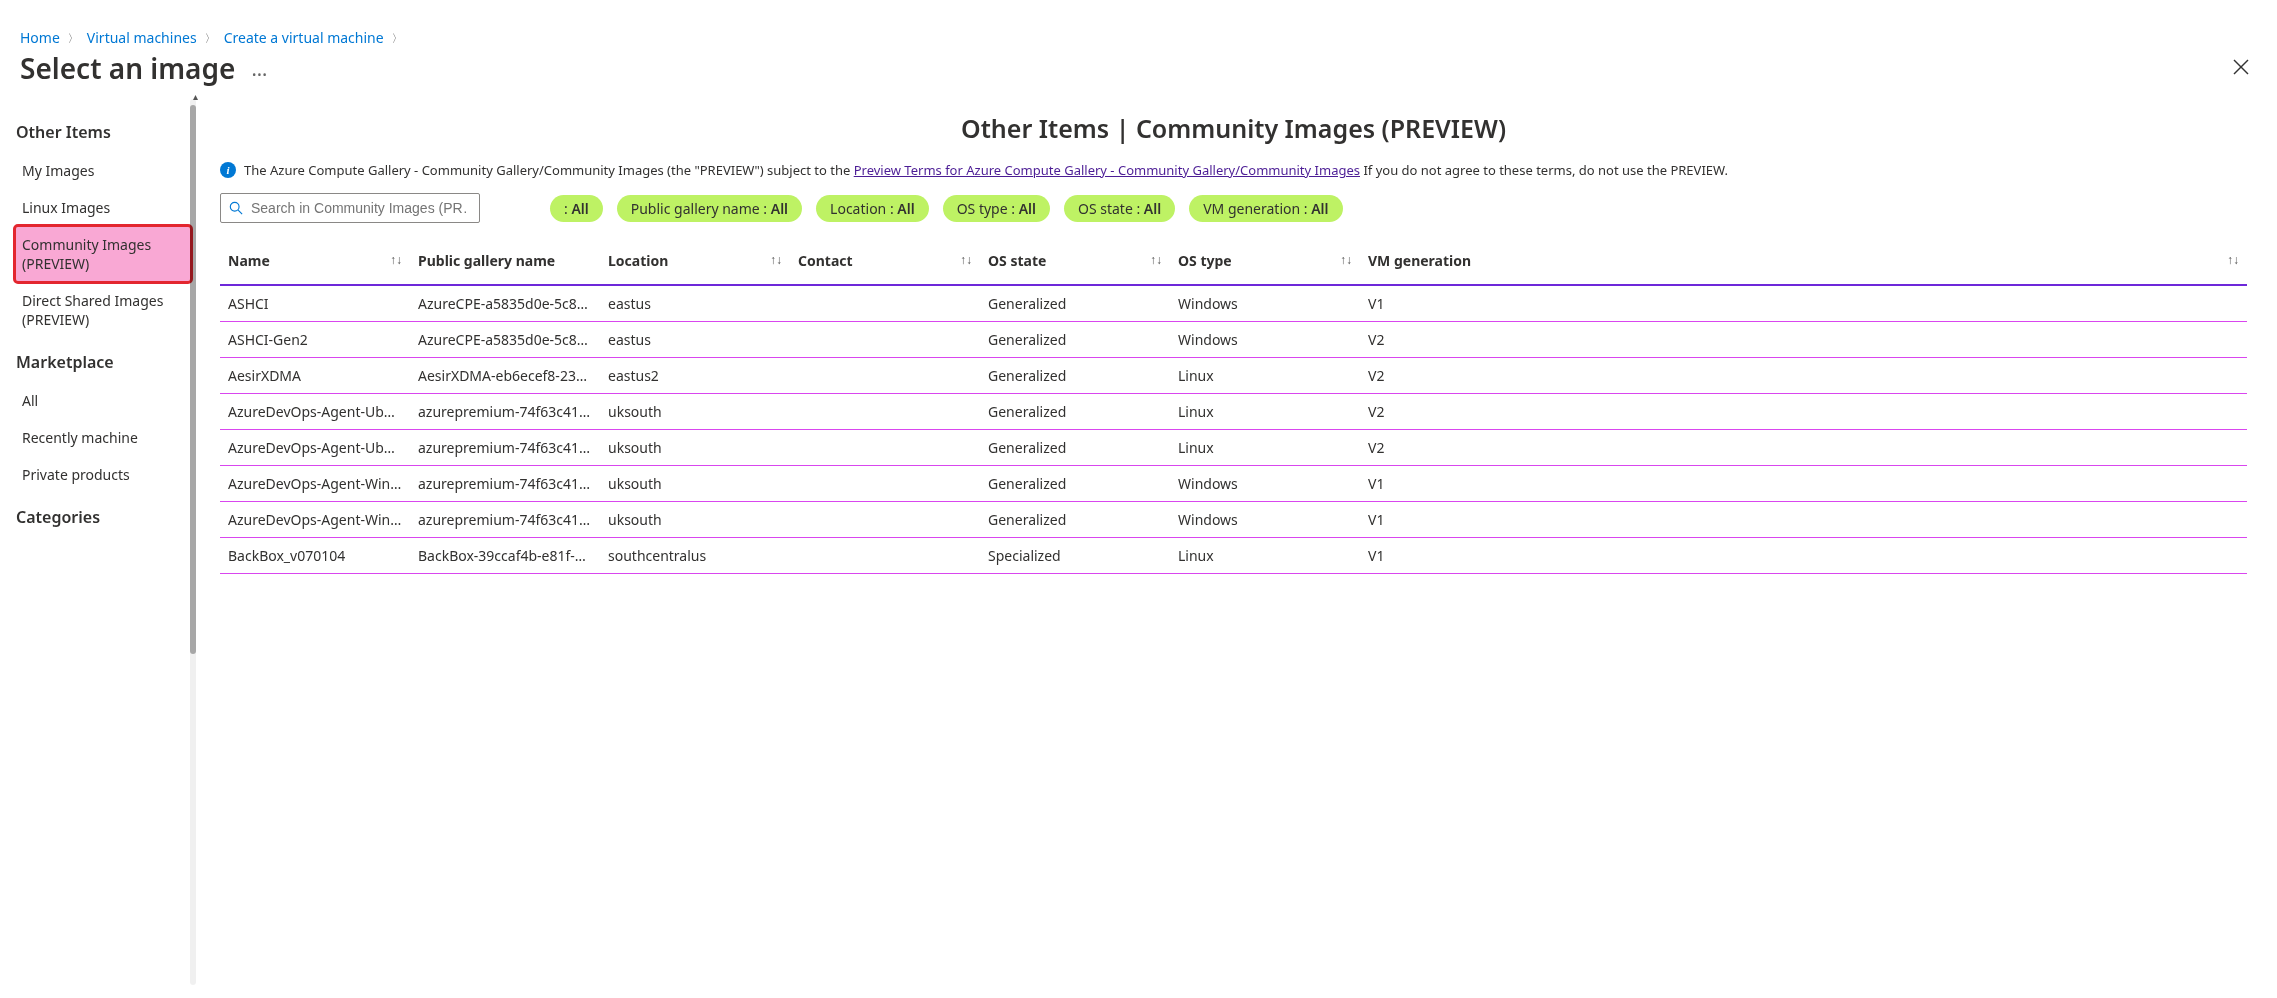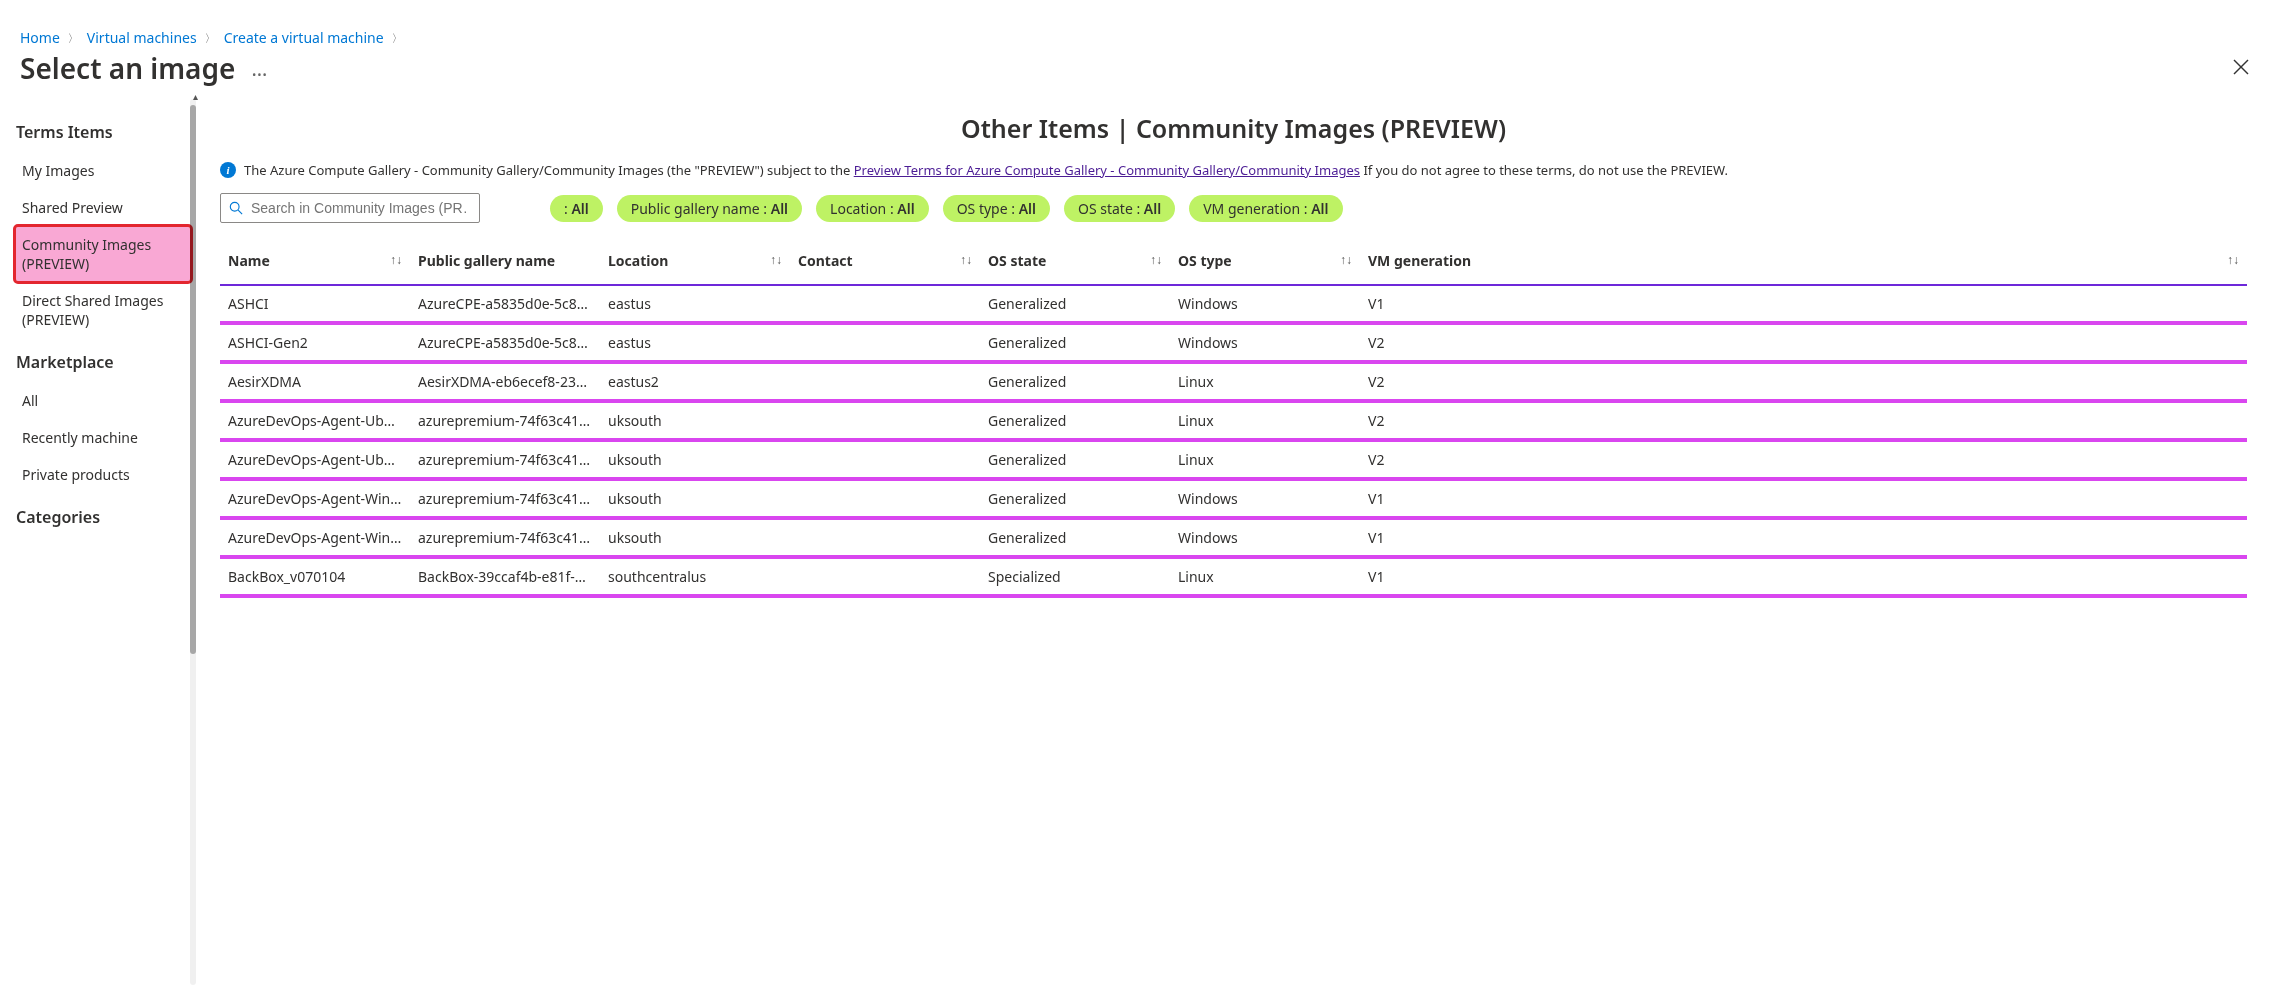--- a/index.html
+++ b/index.html
@@ -38,21 +38,21 @@
   .toolbar-row { display: flex; align-items: center; margin-bottom: 18px; flex-wrap: wrap; }
   .search-box { display: flex; align-items: center; border: 1px solid #8a8886; border-radius: 2px; padding: 4px 8px; width: 260px; height: 30px; margin-right: 70px; }
   .search-box svg { width: 14px; height: 14px; color: #0078d4; flex: 0 0 auto; margin-right: 6px; }
   .search-box input { border: none; outline: none; font-size: 14px; width: 100%; background: transparent; color: #605e5c; }
   .filter-pill { background: #bef264; border-radius: 14px; padding: 4px 14px; font-size: 14px; margin-right: 14px; white-space: nowrap; cursor: pointer; }
   .filter-pill b { font-weight: 600; }
 
   table { width: 100%; border-collapse: collapse; table-layout: fixed; }
   thead th { text-align: left; font-weight: 700; font-size: 14px; padding: 10px 8px 14px 8px; border-bottom: 2px solid #6d28d9; position: relative; }
   thead th .sort { position: absolute; right: 8px; top: 10px; font-size: 12px; color: #555; cursor: pointer; }
-  tbody td { font-size: 14px; padding: 8px 8px; border-bottom: 4px solid #d946ef; white-space: nowrap; overflow: hidden; text-overflow: ellipsis; }
+  tbody td { font-size: 14px; padding: 8px 8px; border-bottom: 1px solid #d946ef; white-space: nowrap; overflow: hidden; text-overflow: ellipsis; }
   tbody tr { cursor: pointer; }
 
   col.name { width: 190px; }
   col.gallery { width: 190px; }
   col.location { width: 190px; }
   col.contact { width: 190px; }
   col.osstate { width: 190px; }
   col.ostype { width: 190px; }
   col.vmgen { width: auto; }
 </style>
@@ -78,23 +78,23 @@
         <line x1="15" y1="1" x2="1" y2="15"></line>
     </svg>
   </span>
 </div>
 
 <div class="main-area">
 
   <aside class="sidebar-wrap">
     <span class="scroll-up-arrow">▴</span>
     <div id="sidebar-body">
-        <div class="side-sec-heading">Terms Items</div>
+        <div class="side-sec-heading">Other Items</div>
         <div class="side-item">My Images</div>
-        <div class="side-item">Shared Preview</div>
+        <div class="side-item">Linux Images</div>
         <div class="side-item selected">Community Images (PREVIEW)</div>
         <div class="side-item">Direct Shared Images (PREVIEW)</div>
         <div class="side-sec-heading">Marketplace</div>
         <div class="side-item">All</div>
         <div class="side-item">Recently machine</div>
         <div class="side-item">Private products</div>
         <div class="side-sec-heading">Categories</div>
       </div>
     <div class="scroll-track">
       <div class="scroll-thumb"></div>

